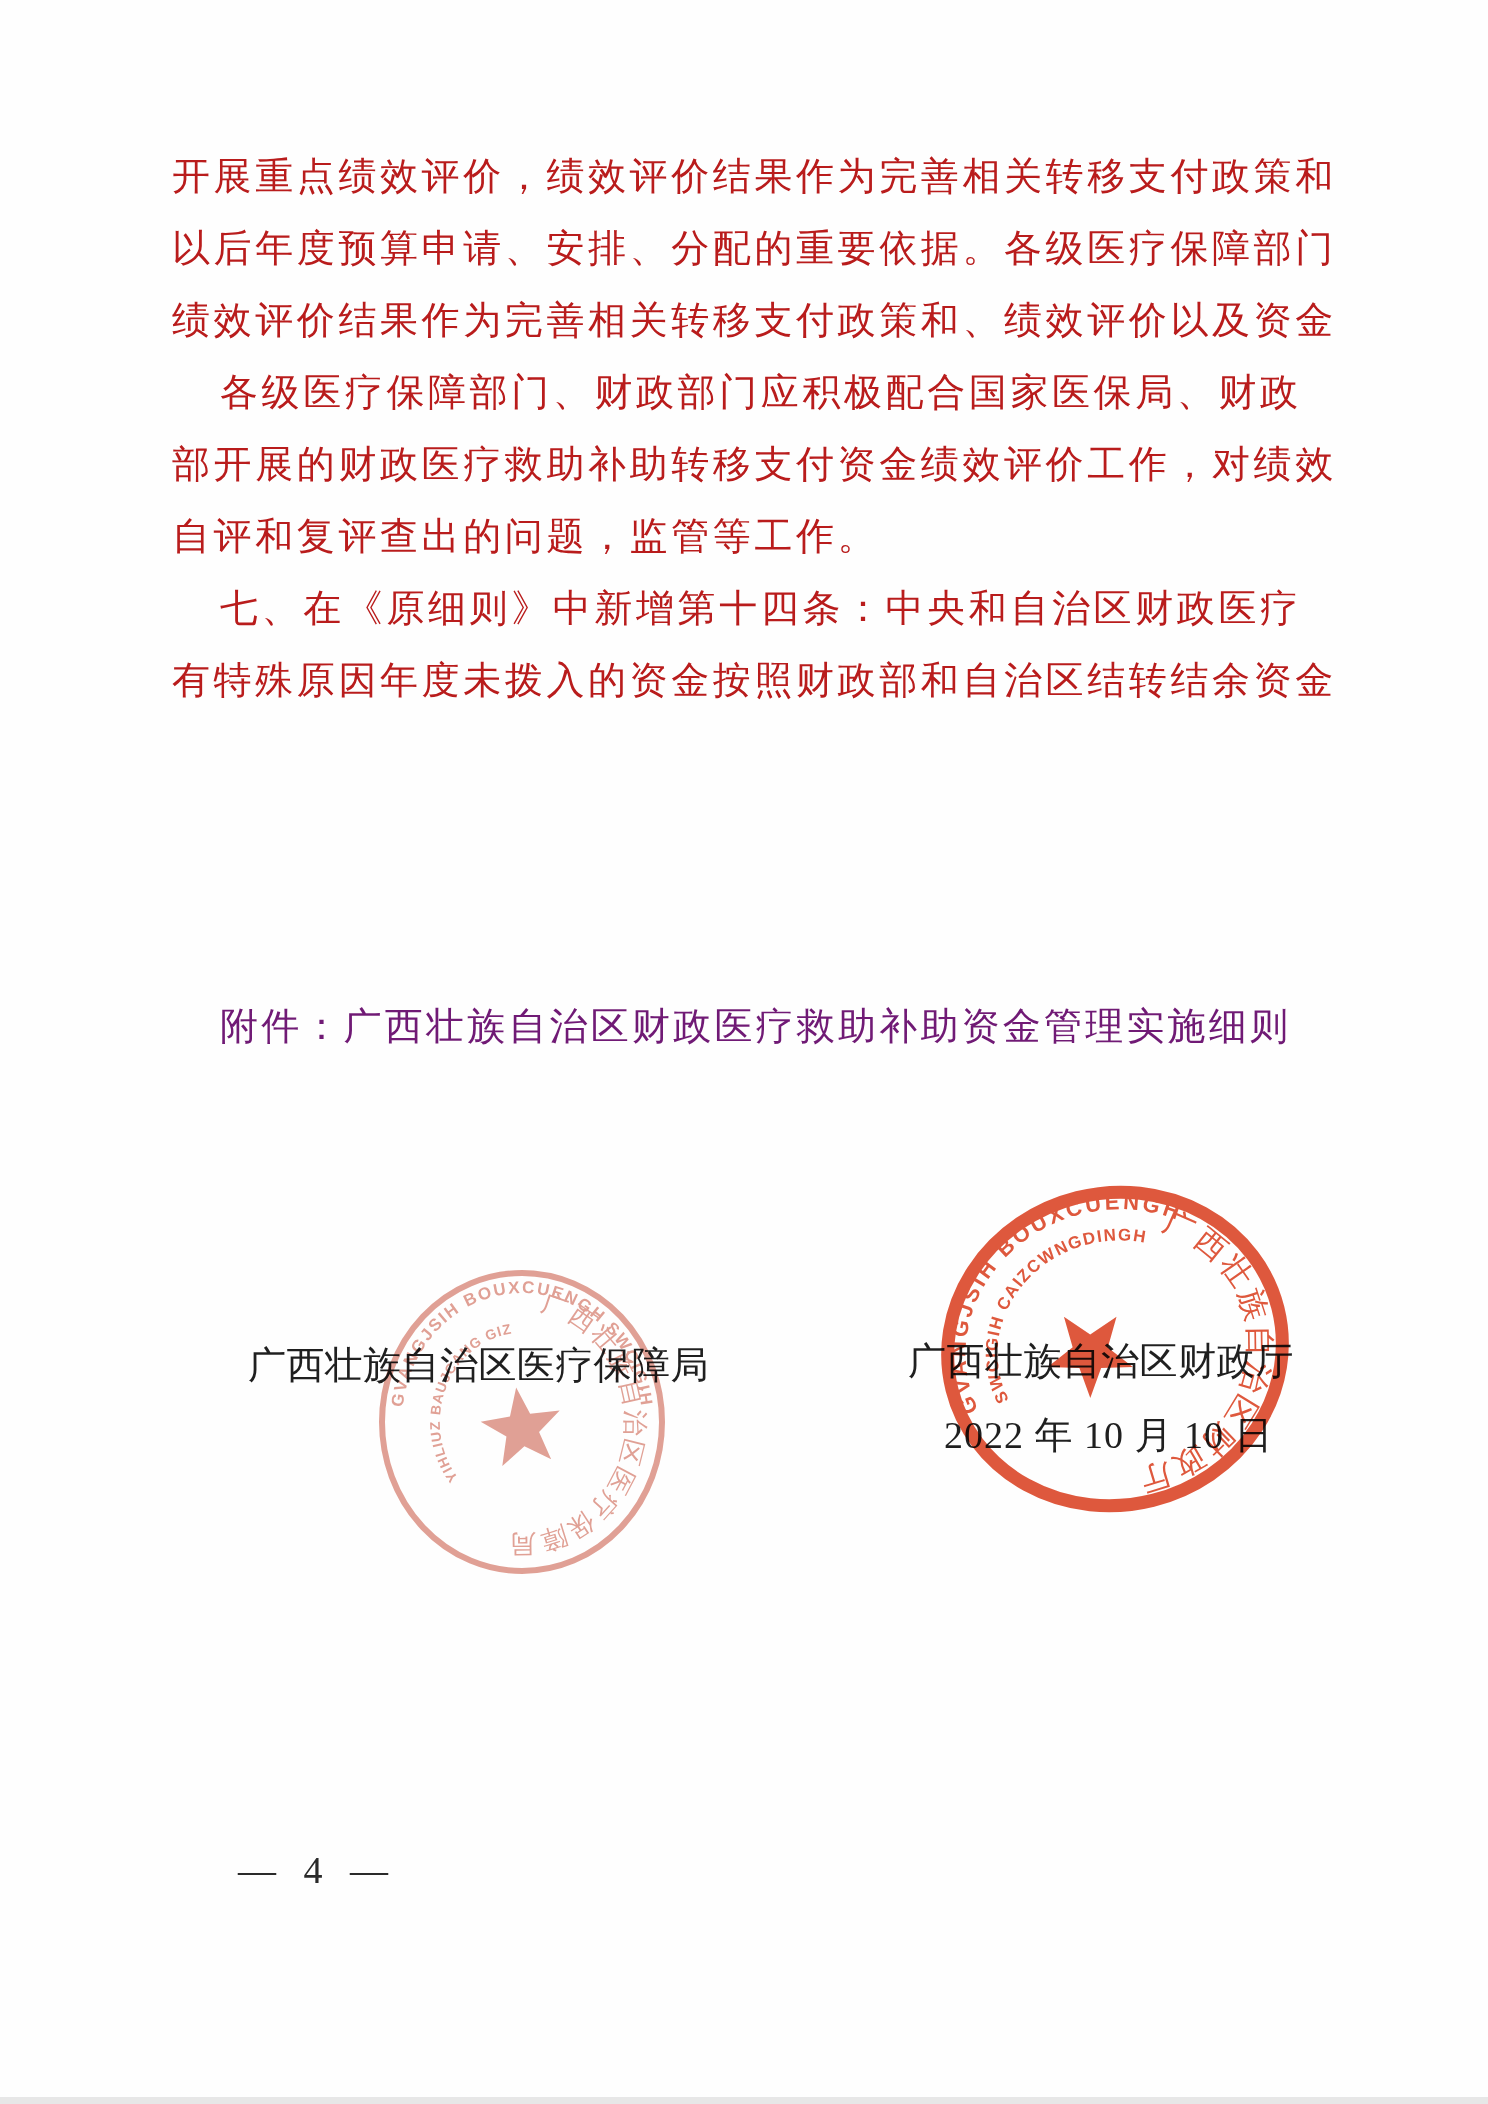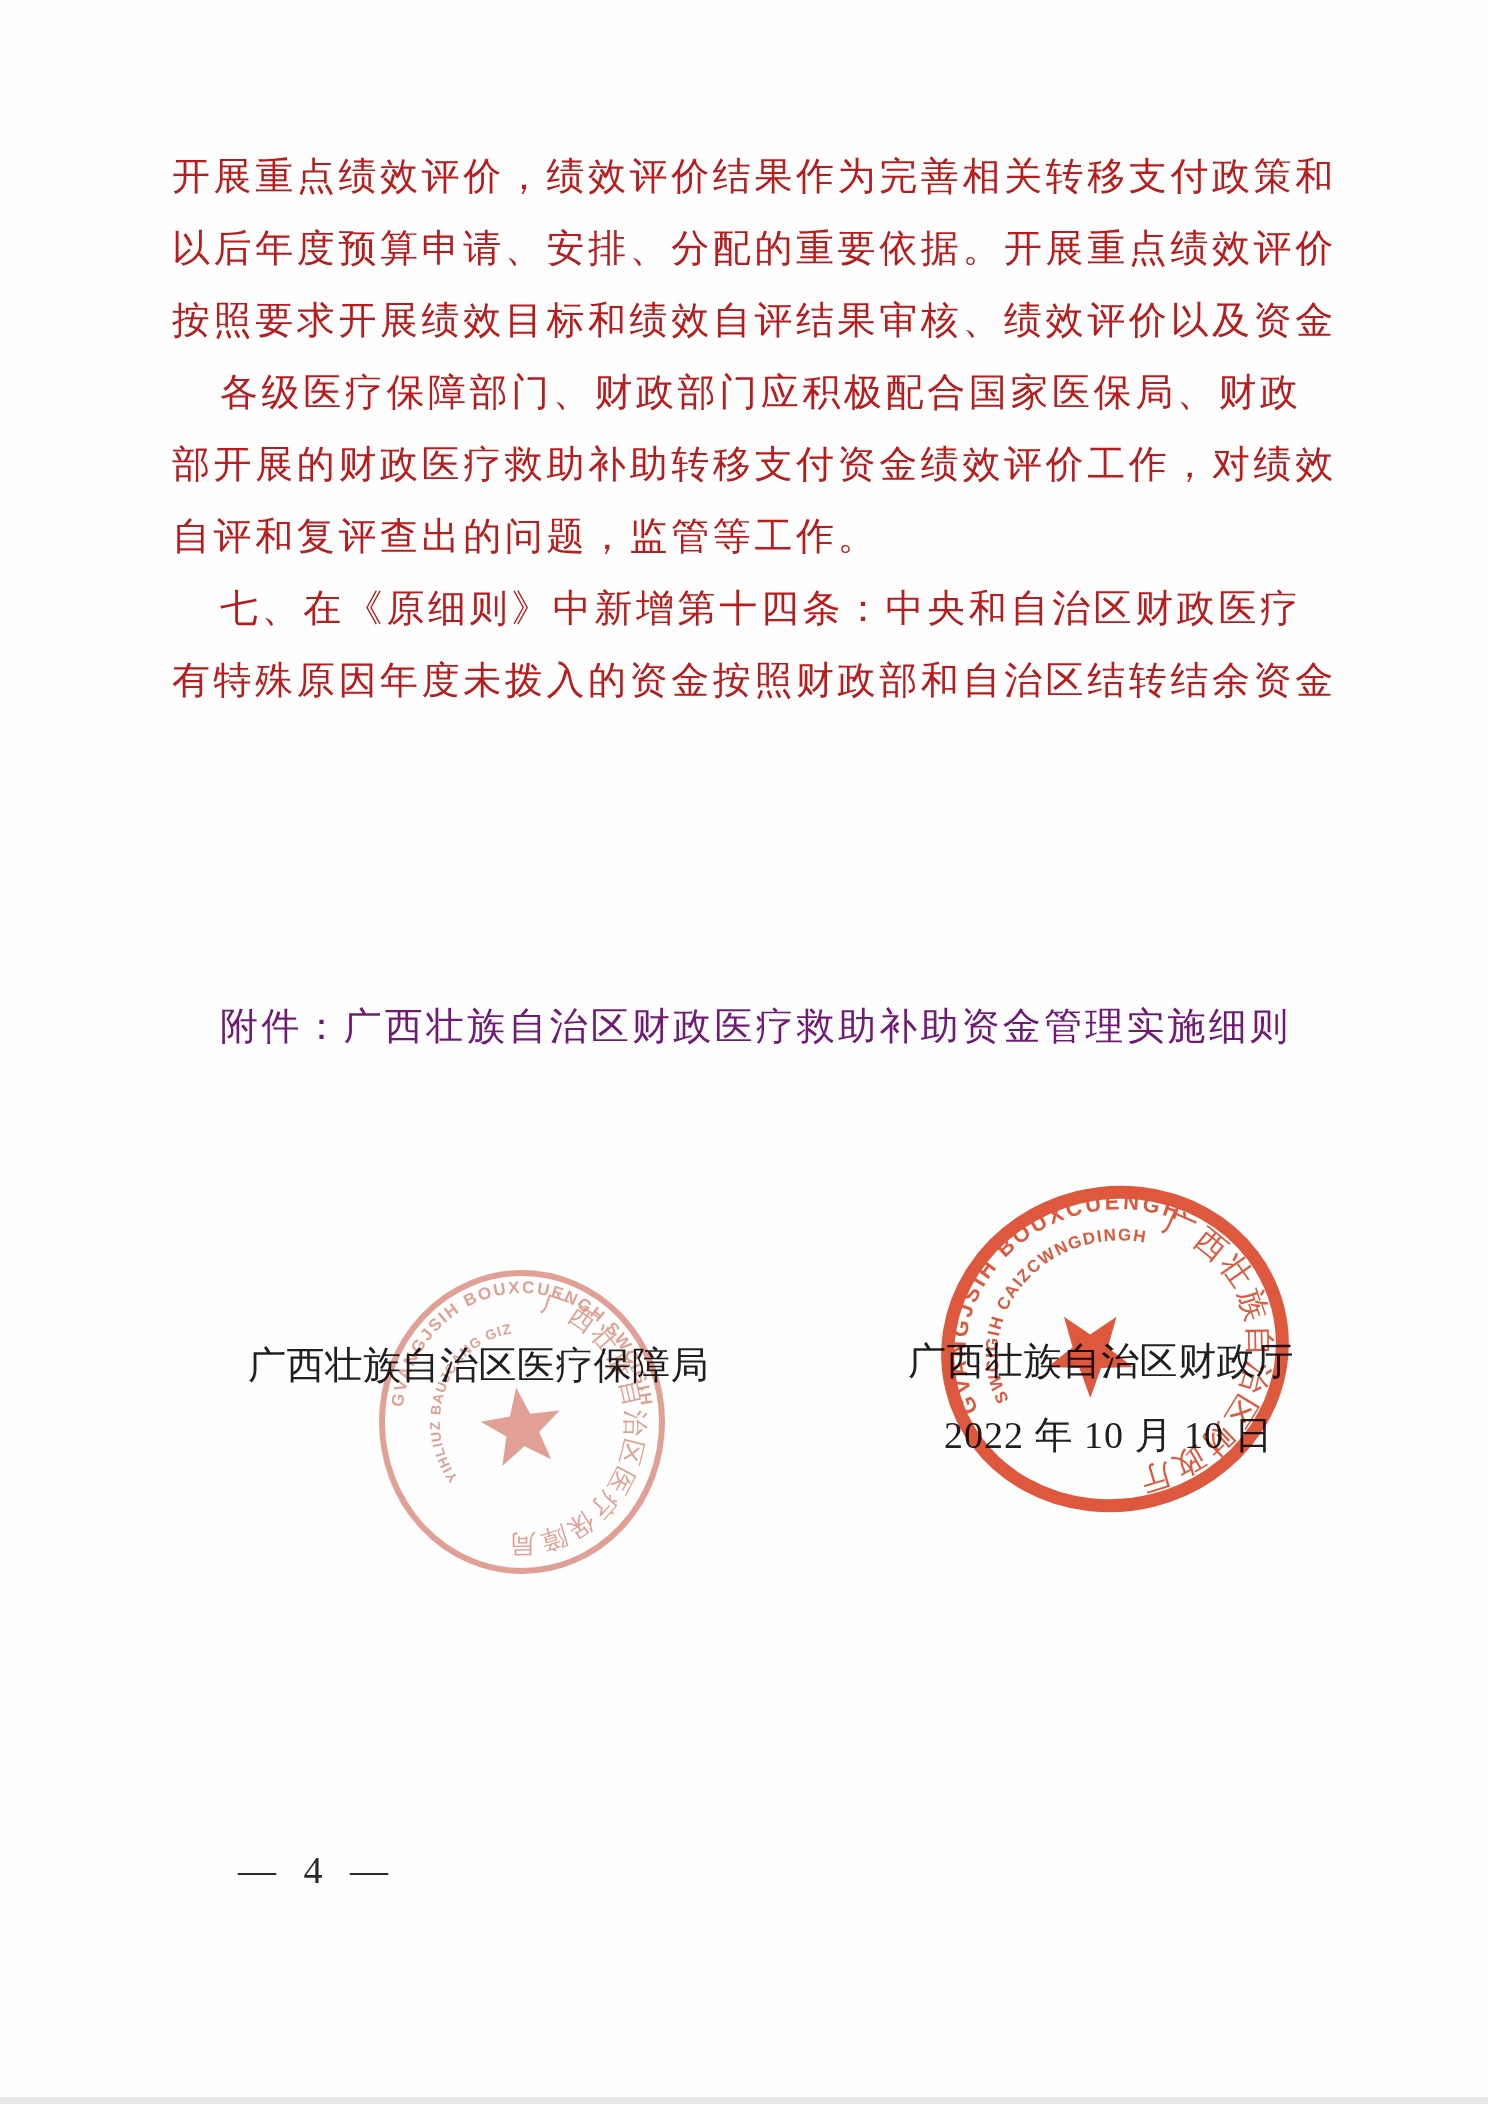--- a/index.html
+++ b/index.html
@@ -55,22 +55,22 @@
   .seal-right .latin-inner{font-size:17px;letter-spacing:1.5px;}
   .seal-right .cn{font-size:31px;letter-spacing:3px;}
 </style>
 </head>
 <body>
 
 <div class="page">
 
   <div class="body-text">
     <div class="line">开展重点绩效评价，绩效评价结果作为完善相关转移支付政策和</div>
-    <div class="line">以后年度预算申请、安排、分配的重要依据。开展重点绩效评价</div>
-    <div class="line">按照要求开展绩效目标和绩效自评结果审核、绩效评价以及资金</div>
+    <div class="line">以后年度预算申请、安排、分配的重要依据。各级医疗保障部门</div>
+    <div class="line">绩效评价结果作为完善相关转移支付政策和、绩效评价以及资金</div>
     <div class="line indent">各级医疗保障部门、财政部门应积极配合国家医保局、财政</div>
     <div class="line">部开展的财政医疗救助补助转移支付资金绩效评价工作，对绩效</div>
     <div class="line">自评和复评查出的问题，监管等工作。</div>
     <div class="line indent">七、在《原细则》中新增第十四条：中央和自治区财政医疗</div>
     <div class="line">有特殊原因年度未拨入的资金按照财政部和自治区结转结余资金</div>
   </div>
 
   <div class="attachment">附件：广西壮族自治区财政医疗救助补助资金管理实施细则</div>
 
   <div class="sig sig-left-org">广西壮族自治区医疗保障局</div>

